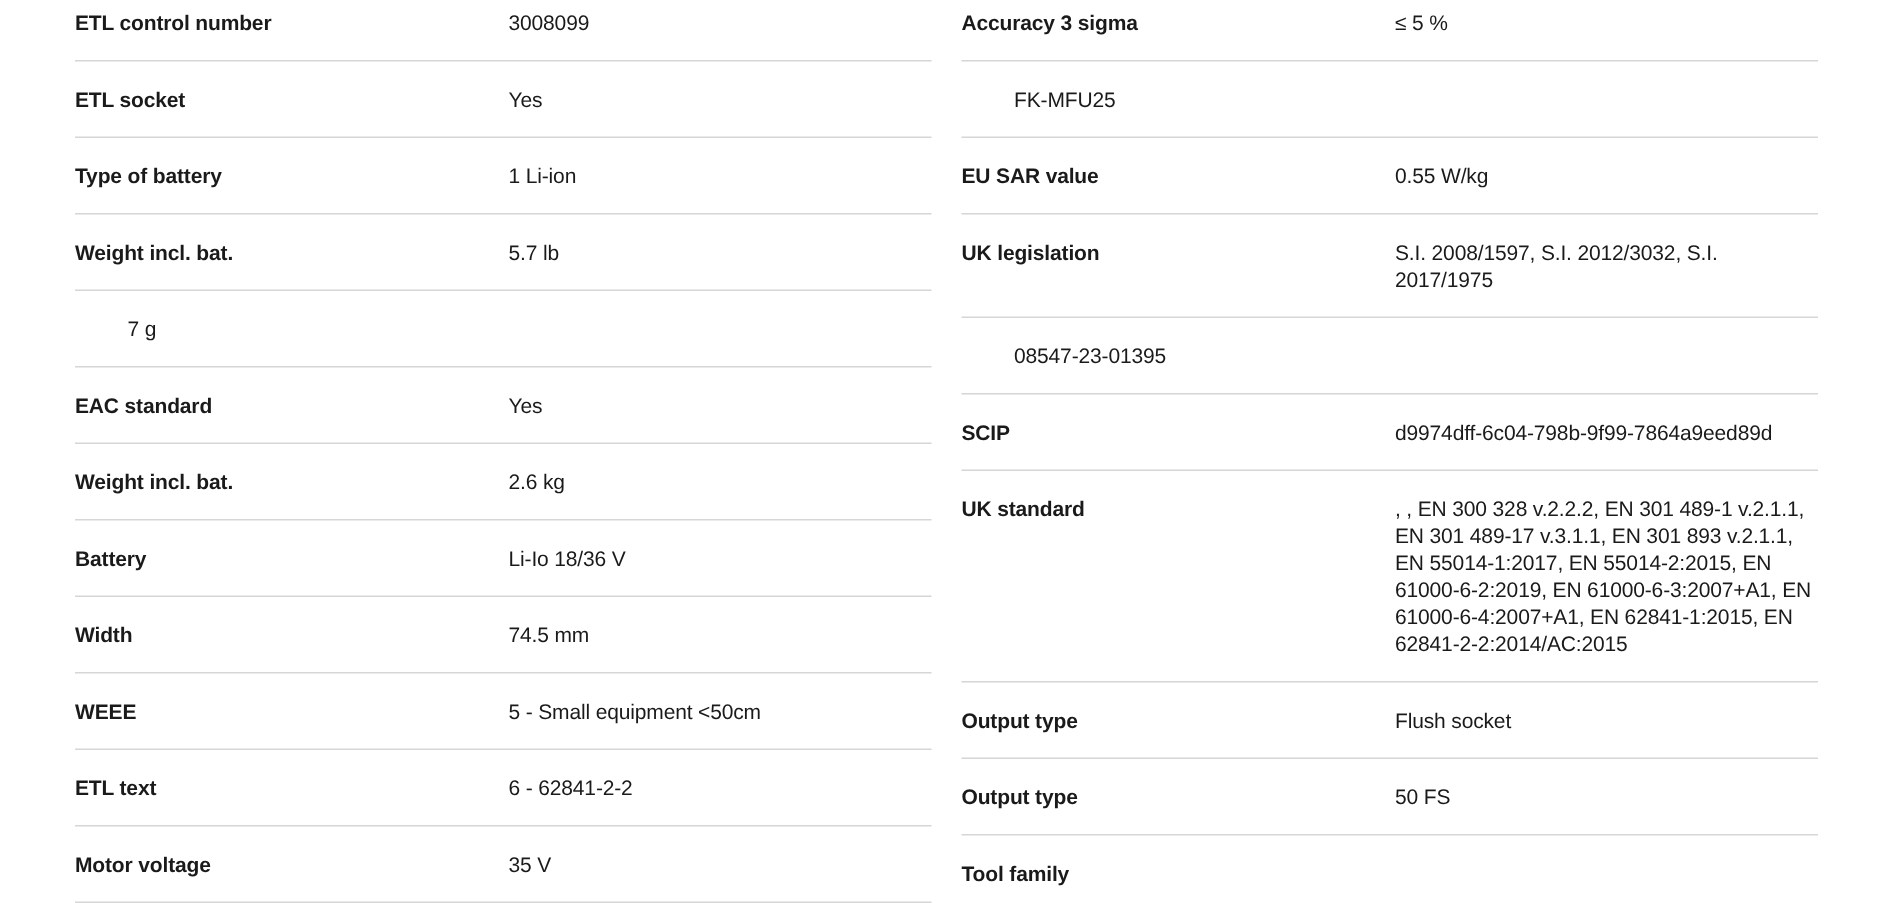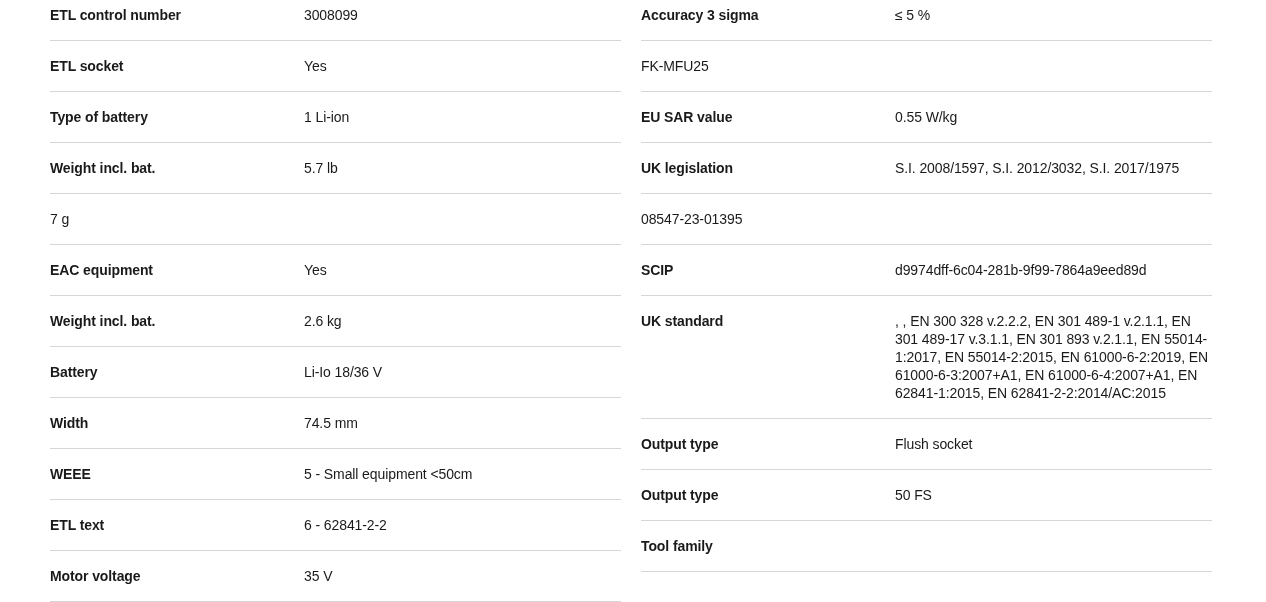--- a/index.html
+++ b/index.html
@@ -40,20 +40,21 @@
     flex: 0 0 254px;
     width: 254px;
     box-sizing: border-box;
     padding-right: 12px;
     font-weight: 700;
   }
   .spec-value {
     flex: 1 1 auto;
     min-width: 0;
     overflow-wrap: break-word;
+    margin-left: 35px;
   }
 </style>
 </head>
 <body>
 
 <div class="spec-columns">
   <div class="spec-col">
       <div class="spec-row">
         <div class="spec-label">ETL control number</div>
         <div class="spec-value">3008099</div>
@@ -67,21 +68,21 @@
         <div class="spec-value">1 Li-ion</div>
       </div>
       <div class="spec-row">
         <div class="spec-label">Weight incl. bat.</div>
         <div class="spec-value">5.7 lb</div>
       </div>
       <div class="spec-row">
         <div class="spec-value">7 g</div>
       </div>
       <div class="spec-row">
-        <div class="spec-label">EAC equipment</div>
+        <div class="spec-label">EAC standard</div>
         <div class="spec-value">Yes</div>
       </div>
       <div class="spec-row">
         <div class="spec-label">Weight incl. bat.</div>
         <div class="spec-value">2.6 kg</div>
       </div>
       <div class="spec-row">
         <div class="spec-label">Battery</div>
         <div class="spec-value">Li-Io 18/36 V</div>
       </div>
@@ -116,21 +117,21 @@
       </div>
       <div class="spec-row">
         <div class="spec-label">UK legislation</div>
         <div class="spec-value">S.I. 2008/1597, S.I. 2012/3032, S.I. 2017/1975</div>
       </div>
       <div class="spec-row">
         <div class="spec-value">08547-23-01395</div>
       </div>
       <div class="spec-row">
         <div class="spec-label">SCIP</div>
-        <div class="spec-value">d9974dff-6c04-281b-9f99-7864a9eed89d</div>
+        <div class="spec-value">d9974dff-6c04-798b-9f99-7864a9eed89d</div>
       </div>
       <div class="spec-row">
         <div class="spec-label">UK standard</div>
         <div class="spec-value">, , EN 300 328 v.2.2.2, EN 301 489-1 v.2.1.1, EN 301 489-17 v.3.1.1, EN 301 893 v.2.1.1, EN 55014-1:2017, EN 55014-2:2015, EN 61000-6-2:2019, EN 61000-6-3:2007+A1, EN 61000-6-4:2007+A1, EN 62841-1:2015, EN 62841-2-2:2014/AC:2015</div>
       </div>
       <div class="spec-row">
         <div class="spec-label">Output type</div>
         <div class="spec-value">Flush socket</div>
       </div>
       <div class="spec-row">

